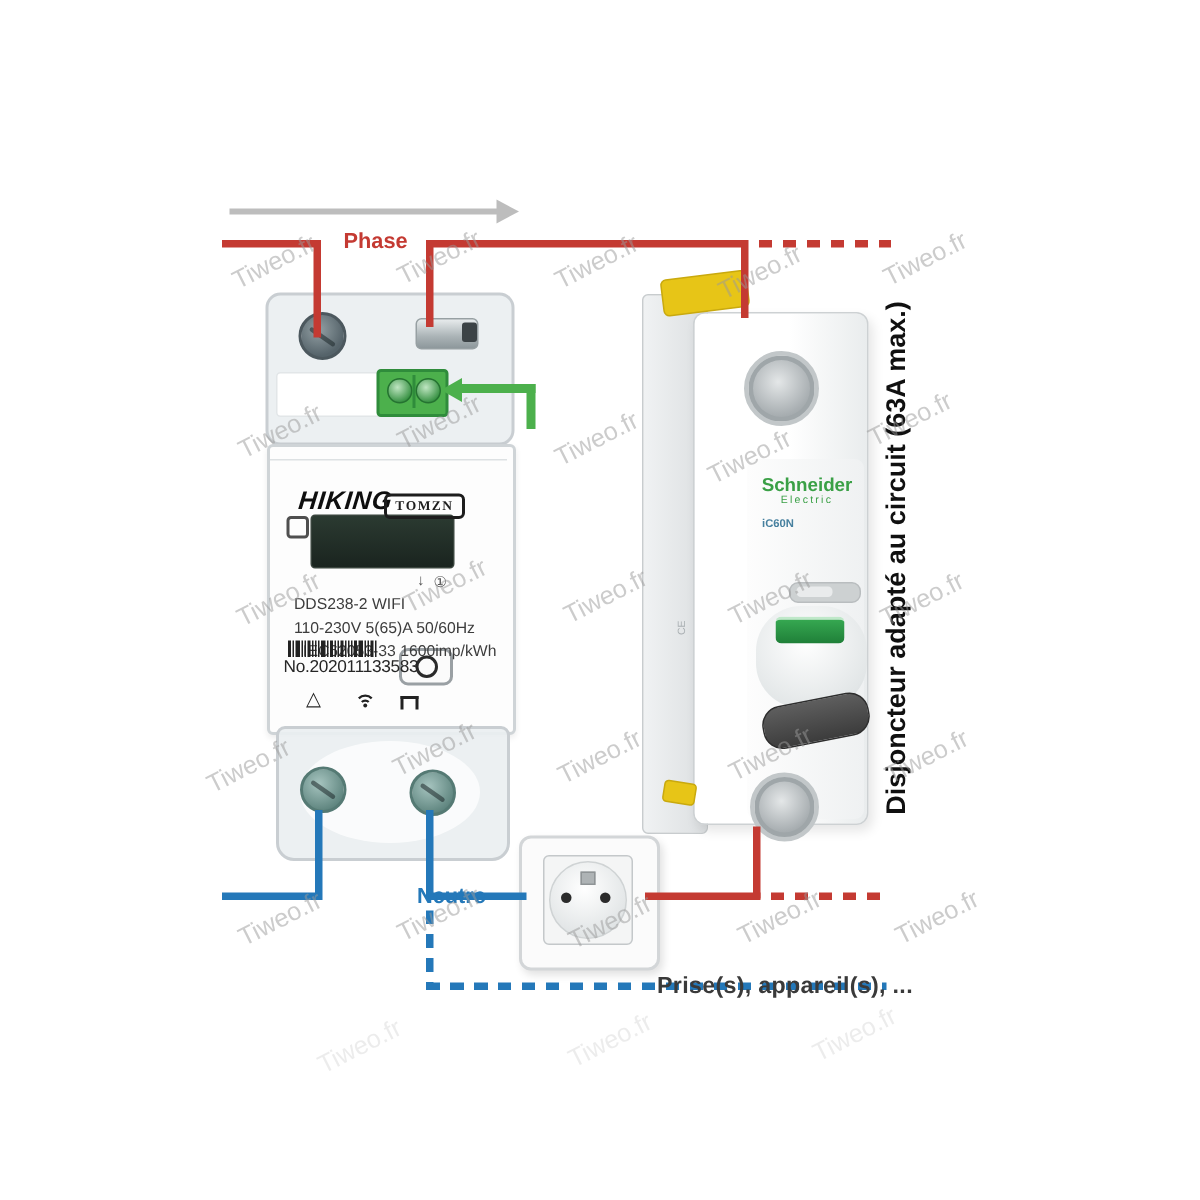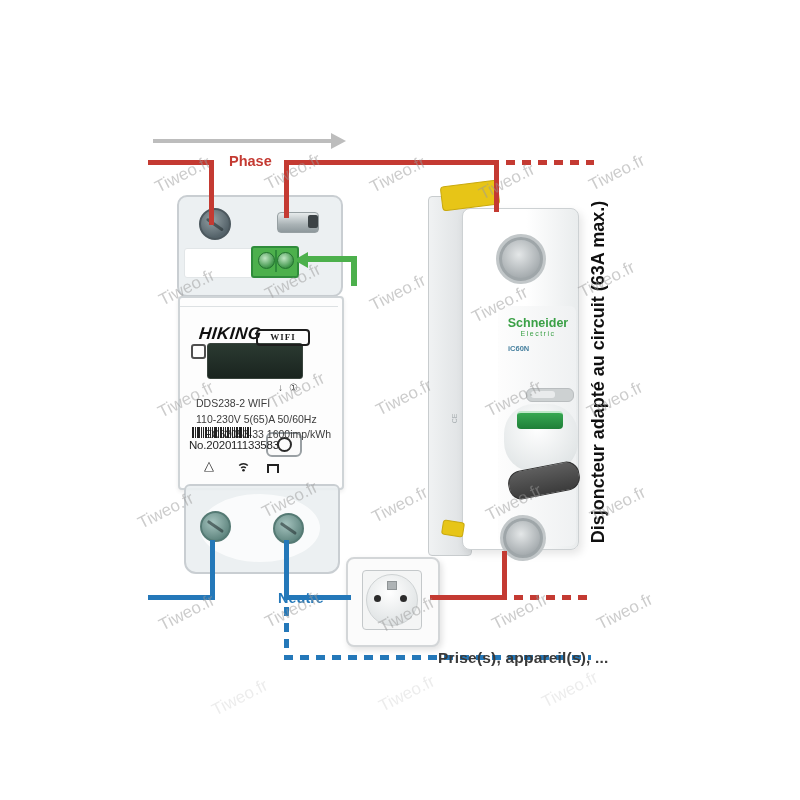--- a/index.html
+++ b/index.html
@@ -136,21 +136,21 @@
   <div class="device" id="meter-terminal-cap"></div>
   <div class="device" id="pulse-block">
     <span class="pulse-screw" style="left:5px;"></span>
     <span class="pulse-screw" style="left:24px;"></span>
     <span class="divider"></span>
   </div>
 
   <div class="device" id="meter-body"></div>
   <div class="device" id="meter-seam"></div>
   <div class="abs" id="hiking-logo">HIKING</div>
-  <div class="abs" id="tomzn-badge">WIFI</div>
+  <div class="abs" id="tomzn-badge">TOMZN</div>
   <div class="device" id="sq-icon"></div>
   <div class="device" id="lcd"></div>
   <div class="abs" id="ce-mark">CE</div>
   <div class="mline" style="left:196px;top:382px;">DDS238-2  WIFI</div>
   <div class="micon" style="left:278px;top:382px;font-size:10px;">↓</div>
   <div class="micon" style="left:289px;top:382px;font-size:10px;">①</div>
   <div class="mline" style="left:196px;top:398px;">110-230V 5(65)A 50/60Hz</div>
   <div class="mline" style="left:202px;top:413px;">IEC62053-33  1600imp/kWh</div>
   <div class="abs" id="barcode">
       <span style="width: 2px;"></span>

